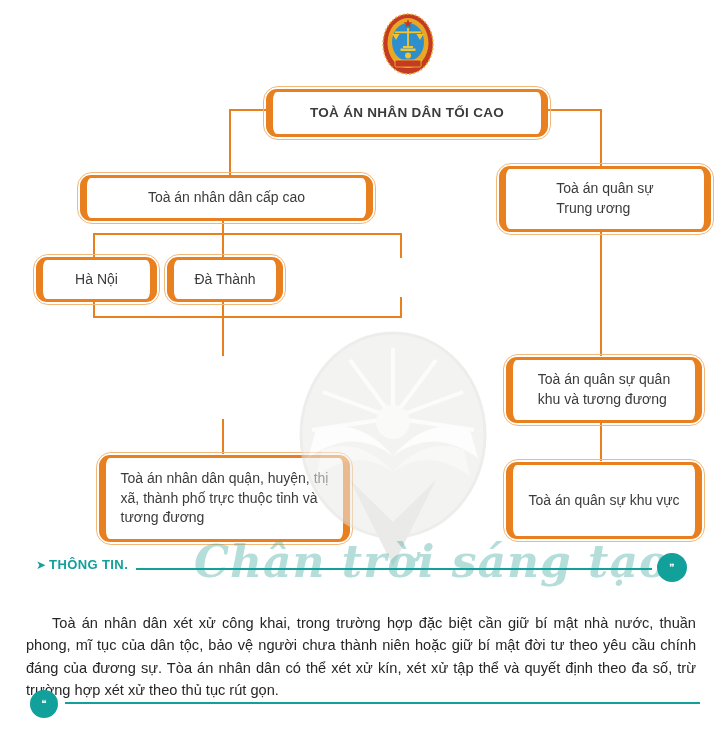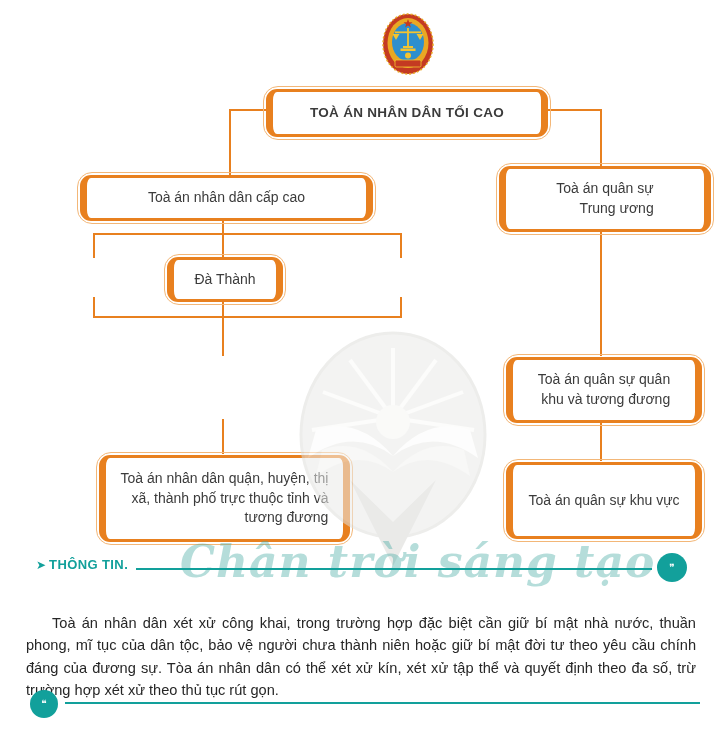--- a/index.html
+++ b/index.html
@@ -5,29 +5,29 @@
   html,body{margin:0;padding:0;background:#fff;}
   .canvas{
     position:relative;width:718px;height:732px;background:#ffffff;overflow:hidden;
     font-family:"Liberation Sans","DejaVu Sans",sans-serif;
   }
   
   .node{position:absolute;z-index:2;border:1px solid #f3b778;border-radius:15px;padding:2px;display:flex;background:transparent;}
   .node-in{
     flex:1;border:3px solid #e8801f;border-left-width:7px;border-right-width:7px;
     border-radius:11px;background:#fff;display:flex;align-items:center;justify-content:center;
-    text-align:right;font-size:14px;line-height:1.4;color:#3b3b3b;padding:2px 7px;white-space:pre-line;
+    text-align:left;font-size:14px;line-height:1.4;color:#3b3b3b;padding:2px 7px;white-space:pre-line;
   }
   .node.top .node-in{font-size:13.5px;font-weight:600;letter-spacing:.3px;}
   
   .cl{position:absolute;background:#e8801f;z-index:1;}
   
   .wm-logo{position:absolute;left:298px;top:330px;width:190px;height:245px;z-index:3;opacity:.55;pointer-events:none;}
   .wm-text{
-    position:absolute;left:180px;top:536px;width:360px;z-index:3;pointer-events:none;
+    position:absolute;left:194px;top:536px;width:360px;z-index:3;pointer-events:none;
     font-family:"DejaVu Serif","Liberation Serif",serif;font-style:italic;font-weight:700;
     font-size:44px;letter-spacing:1px;color:rgba(70,170,163,0.40);white-space:nowrap;
   }
   
   .info-head{position:absolute;left:36px;top:557px;z-index:4;display:flex;align-items:center;color:#12a09b;}
   .info-arrow{font-size:12px;margin-right:3px;line-height:1;}
   .info-title{font-size:13px;font-weight:bold;letter-spacing:.4px;}
   .tealline{position:absolute;height:2px;background:#12a09b;z-index:4;}
   .quote-badge{
     position:absolute;width:30px;height:29px;border-radius:50%;background:#12a09b;z-index:4;
@@ -107,20 +107,23 @@
 
   <div class="node" style="left:77px;top:172px;width:293px;height:46px">
     <div class="node-in">Toà án nhân dân cấp cao</div>
   </div>
 
   <div class="node" style="left:496px;top:163px;width:212px;height:66px">
     <div class="node-in">Toà án quân sự
 Trung ương</div>
   </div>
 
+  <div class="node" style="left:33px;top:254px;width:121px;height:45px">
+    <div class="node-in">Hà Nội</div>
+  </div>
 
   <div class="node" style="left:164px;top:254px;width:116px;height:45px">
     <div class="node-in">Đà Thành</div>
   </div>
 
 
 
   <div class="node" style="left:503px;top:354px;width:196px;height:66px">
     <div class="node-in">Toà án quân sự quân
 khu và tương đương</div>

